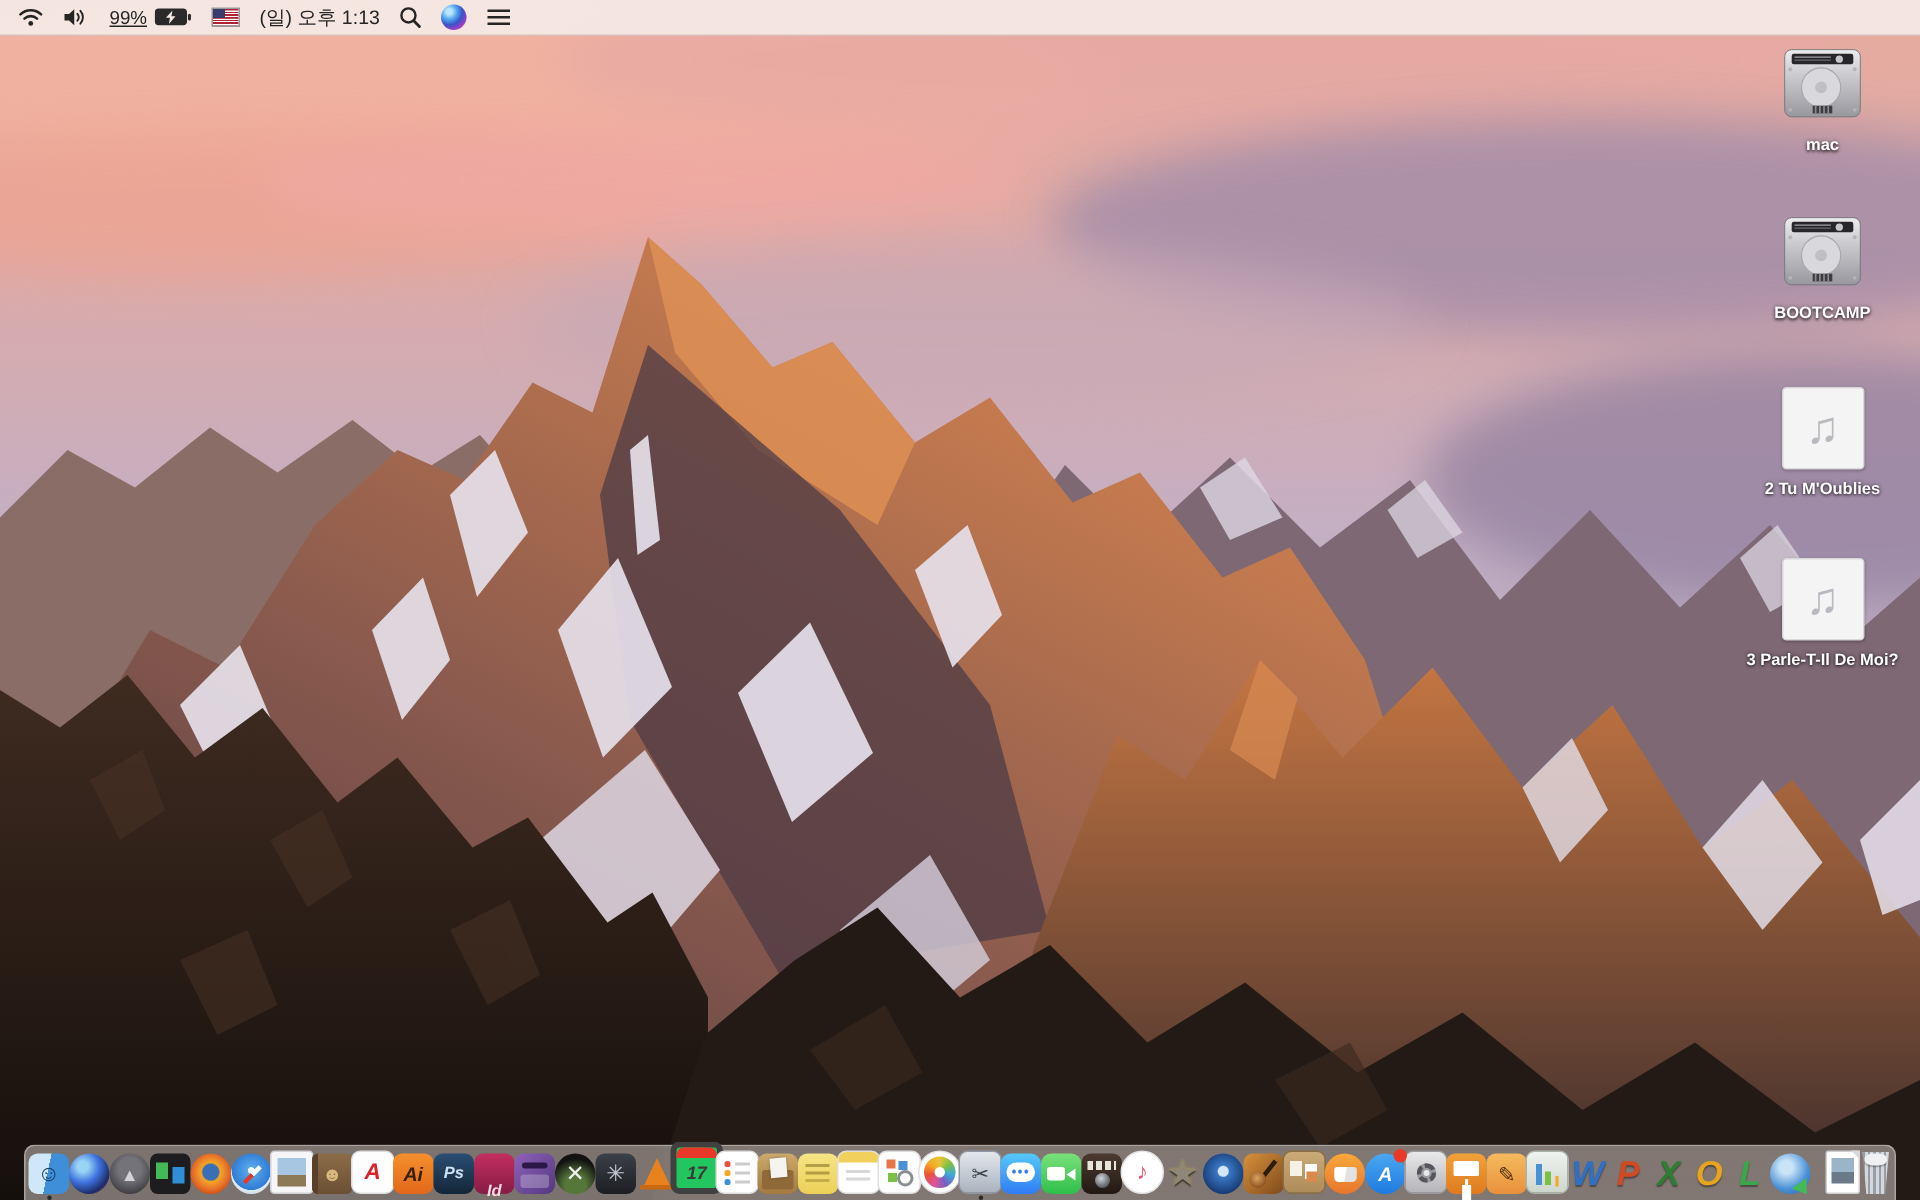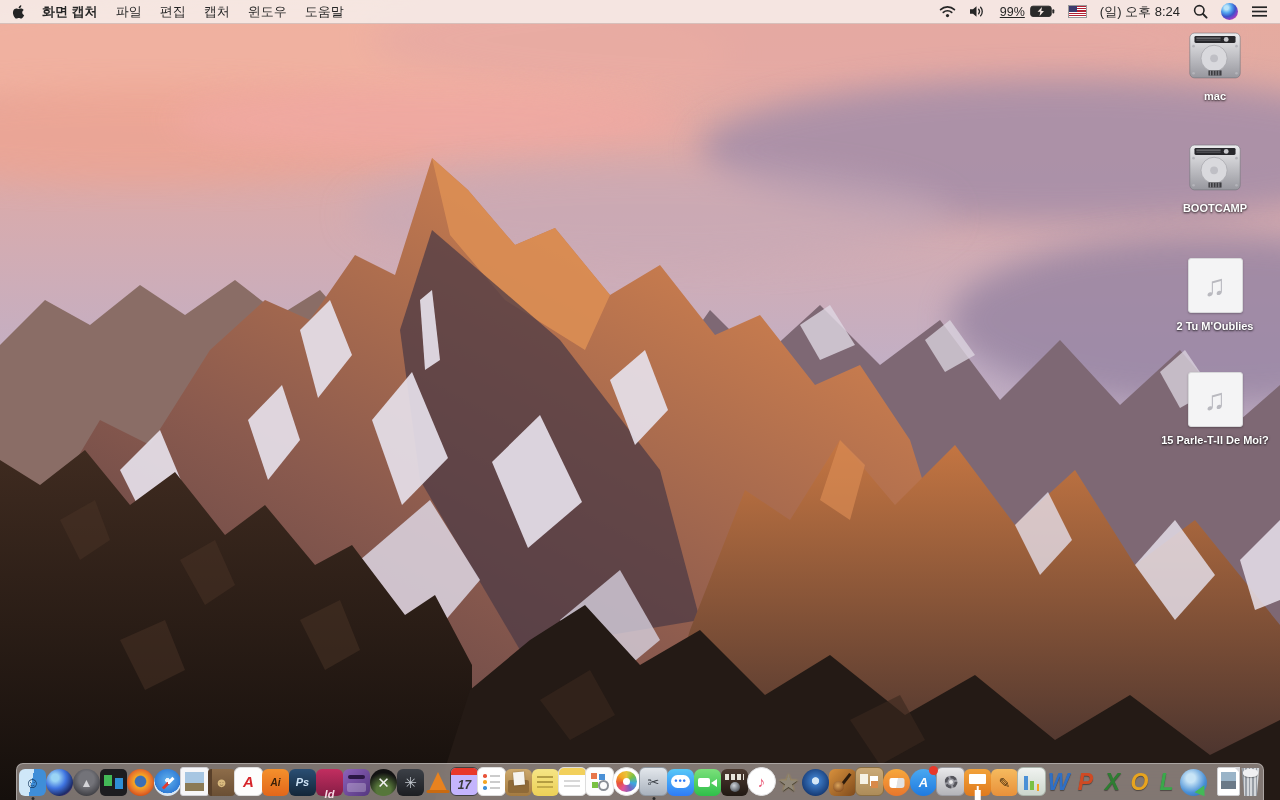--- a/index.html
+++ b/index.html
@@ -65,38 +65,38 @@
   .icon--safari::before{content:"";position:absolute;left:50%;top:50%;width:15px;height:2.5px;
     background:linear-gradient(90deg,#e23b2e 50%,#fff 50%);transform:translate(-50%,-50%) rotate(-45deg);}
   .icon--preview{background:#f6f6f8;border:1px solid #cfcfd4;border-radius:3px;}
   .icon--preview::before{content:"";position:absolute;inset:4px;background:linear-gradient(180deg,#a7c6e2 58%,#8b7a55 58%);}
   .icon--contacts{background:linear-gradient(180deg,#8d6c49,#6a4f34);border-radius:4px;}
   .icon--contacts::before{content:"";position:absolute;left:0;top:0;bottom:0;width:4px;background:#59402a;border-radius:4px 0 0 4px;}
   .icon--contacts .g{font-size:13px;color:#d9ba7e;}
   .icon--acrobat{background:#fdfdfd;border:1px solid #ddd;}
   .icon--acrobat .g{font-size:15px;font-weight:800;color:#d6242a;}
   .icon--illustrator{background:linear-gradient(180deg,#f4902c,#e2671a);}
-  .icon--illustrator .g{font-size:10px;color:#3a2008;}
+  .icon--illustrator .g{font-size:13px;color:#3a2008;}
   .icon--photoshop{background:linear-gradient(180deg,#2a4e73,#142638);margin-top:34px;}
   .icon--photoshop .g{font-size:11px;color:#cfe3f5;}
   .icon--indesign{background:linear-gradient(180deg,#c22e60,#861d45);}
   .icon--indesign .g{font-size:11px;color:#f7d9e4;margin-top:24px;}
   .icon--toast{background:linear-gradient(135deg,#8d62ba,#54377f);}
   .icon--toast::before{content:"";position:absolute;top:6px;left:5px;right:5px;height:3.5px;border-radius:2px;background:#2c1846;}
   .icon--toast::after{content:"";position:absolute;bottom:4px;left:4px;right:4px;height:9px;border-radius:2px;background:rgba(255,255,255,.25);}
   .icon--x-app{border-radius:50%;background:radial-gradient(circle at 50% 78%,#56763a 0 28%,#121212 70%);}
   .icon--x-app .g{font-size:15px;color:#f2f2f2;}
   .icon--fan-utility{background:linear-gradient(180deg,#3c4047,#1c1e22);}
   .icon--fan-utility .g{font-size:15px;color:#c3c8cf;font-weight:400;}
   .icon--vlc{background:none;}
   .icon--vlc::before{content:"";position:absolute;bottom:5px;left:50%;transform:translateX(-50%);
     border-left:9px solid transparent;border-right:9px solid transparent;border-bottom:19px solid #e8821f;}
   .icon--vlc::after{content:"";position:absolute;bottom:3px;left:50%;transform:translateX(-50%);
     width:23px;height:3px;border-radius:2px;background:#c96a10;}
-  .icon--calendar{background:#c4b5fd;border:1px solid #404040;}
+  .icon--calendar{background:#22c55e;border:4px solid #404040;}
   .icon--calendar::before{content:"";position:absolute;top:0;left:0;right:0;height:7px;background:#e8382a;border-radius:5px 5px 0 0;}
   .icon--calendar .g{margin-top:6px;font-size:12px;color:#3a3a3a;}
   .icon--reminders{background:#fff;border:1px solid #ddd;}
   .icon--reminders::before{content:"";position:absolute;left:5px;top:6px;width:3.5px;height:3.5px;border-radius:50%;
     background:#e8533a;box-shadow:0 6px 0 #f5a623,0 12px 0 #3f8fd6;}
   .icon--reminders::after{content:"";position:absolute;left:12px;top:7px;width:10px;height:1.8px;background:#ccc;
     box-shadow:0 6px 0 #ccc,0 12px 0 #ccc;}
   .icon--unarchiver{background:linear-gradient(180deg,#cda96c,#a3793f);}
   .icon--unarchiver::before{content:"";position:absolute;left:3px;right:3px;bottom:3px;height:13px;background:#8f6a38;border-radius:2px;}
   .icon--unarchiver::after{content:"";position:absolute;left:50%;top:3px;transform:translateX(-50%) rotate(-5deg);
@@ -264,36 +264,20 @@
       <path d="M120,640 L165,620 L185,670 L145,690 Z"></path>
     </g>
     <path d="M435,800 L470,690 L530,640 L585,605 L640,665 L700,630 L765,695 L830,655 L905,715 L975,675 L1055,740 L1130,695 L1210,755 L1280,720 L1280,800 Z" fill="#241a15"></path>
     <g fill="#3a281e" opacity=".6">
       <path d="M540,700 L590,670 L615,715 L570,740 Z"></path>
       <path d="M850,720 L900,695 L925,740 L880,765 Z"></path>
     </g>
   </svg>
 
   <div class="menubar">
-    <div class="mb-left">
-      <span class="apple">
-        <svg width="14" height="16" viewBox="0 0 14 15">
-          <path fill="#252525" d="M10.2 8c0-1.7 1.4-2.5 1.5-2.6-.8-1.2-2.1-1.3-2.5-1.4-1.1-.1-2.1.6-2.6.6-.5 0-1.4-.6-2.3-.6C3.2 4 2.1 4.7 1.5 5.8.3 7.8 1.2 10.8 2.3 12.4c.6.8 1.3 1.7 2.2 1.7.9 0 1.2-.6 2.3-.6 1.1 0 1.4.6 2.3.6.9 0 1.5-.8 2.1-1.6.7-.9.9-1.8 1-1.9-.1 0-2-.8-2-2.6z"></path>
-          <path fill="#252525" d="M8.6 2.9c.5-.6.8-1.4.7-2.2-.7 0-1.5.5-2 1-.4.5-.8 1.3-.7 2.1.8.1 1.5-.4 2-.9z"></path>
-        </svg>
-      </span>
-      <span class="app-title">화면 캡처</span>
-      <span style="display:flex;">
-          <span class="menu-item">파일</span>
-          <span class="menu-item">편집</span>
-          <span class="menu-item">캡처</span>
-          <span class="menu-item">윈도우</span>
-          <span class="menu-item">도움말</span>
-        </span>
-    </div>
     <div class="mb-right">
       <span>
         <svg width="17" height="13" viewBox="0 0 17 13">
           <path d="M1.6 4.6 A10 10 0 0 1 15.4 4.6" fill="none" stroke="#252525" stroke-width="1.7" stroke-linecap="round"></path>
           <path d="M4.3 7.4 A6.2 6.2 0 0 1 12.7 7.4" fill="none" stroke="#252525" stroke-width="1.7" stroke-linecap="round"></path>
           <circle cx="8.5" cy="10.6" r="1.6" fill="#252525"></circle>
         </svg>
       </span>
       <span>
         <svg width="18" height="13" viewBox="0 0 18 13">
@@ -304,21 +288,21 @@
       </span>
       <span class="batt-wrap">
         <span style="font-size:12.5px;">99%</span>
         <svg width="25" height="13" viewBox="0 0 25 13">
           <rect x="0.7" y="1.2" width="20.5" height="10.2" rx="2.2" fill="#2a2a2a" stroke="#2a2a2a"></rect>
           <rect x="22.3" y="4.2" width="2" height="4.4" rx="1" fill="#2a2a2a"></rect>
           <polygon points="12,2 7.6,6.8 10.3,6.8 9.6,11 14,5.9 11.3,5.9" fill="#f5e9e4"></polygon>
         </svg>
       </span>
       <span class="flag"></span>
-      <span style="font-size:13px;">(일) 오후 8:24</span>
+      <span style="font-size:13px;">(일) 오후 1:13</span>
       <span>
         <svg width="15" height="15" viewBox="0 0 15 15">
           <circle cx="6.3" cy="6.3" r="4.7" fill="none" stroke="#252525" stroke-width="1.6"></circle>
           <line x1="10" y1="10" x2="13.6" y2="13.6" stroke="#252525" stroke-width="1.9" stroke-linecap="round"></line>
         </svg>
       </span>
       <span class="siri-orb"></span>
       <span>
         <svg width="17" height="13" viewBox="0 0 17 13">
           <line x1="1" y1="2.2" x2="16" y2="2.2" stroke="#252525" stroke-width="1.7"></line>
@@ -387,21 +371,21 @@
       <div class="desk-icon" style="top: 258px;">
         <div class="music-tile">
           <span class="music-note">♫</span>
         </div>
         <div class="desk-label">2 Tu M'Oublies</div>
       </div>
       <div class="desk-icon" style="top: 372px;">
         <div class="music-tile">
           <span class="music-note">♫</span>
         </div>
-        <div class="desk-label">15 Parle-T-Il De Moi?</div>
+        <div class="desk-label">3 Parle-T-Il De Moi?</div>
       </div>
     </div>
 
   <div class="dock">
       <div class="dock-item">
         <i class="ic icon--finder">
           <span class="g">☺</span>
         </i>
         <i class="run-dot"></i>
       </div>

